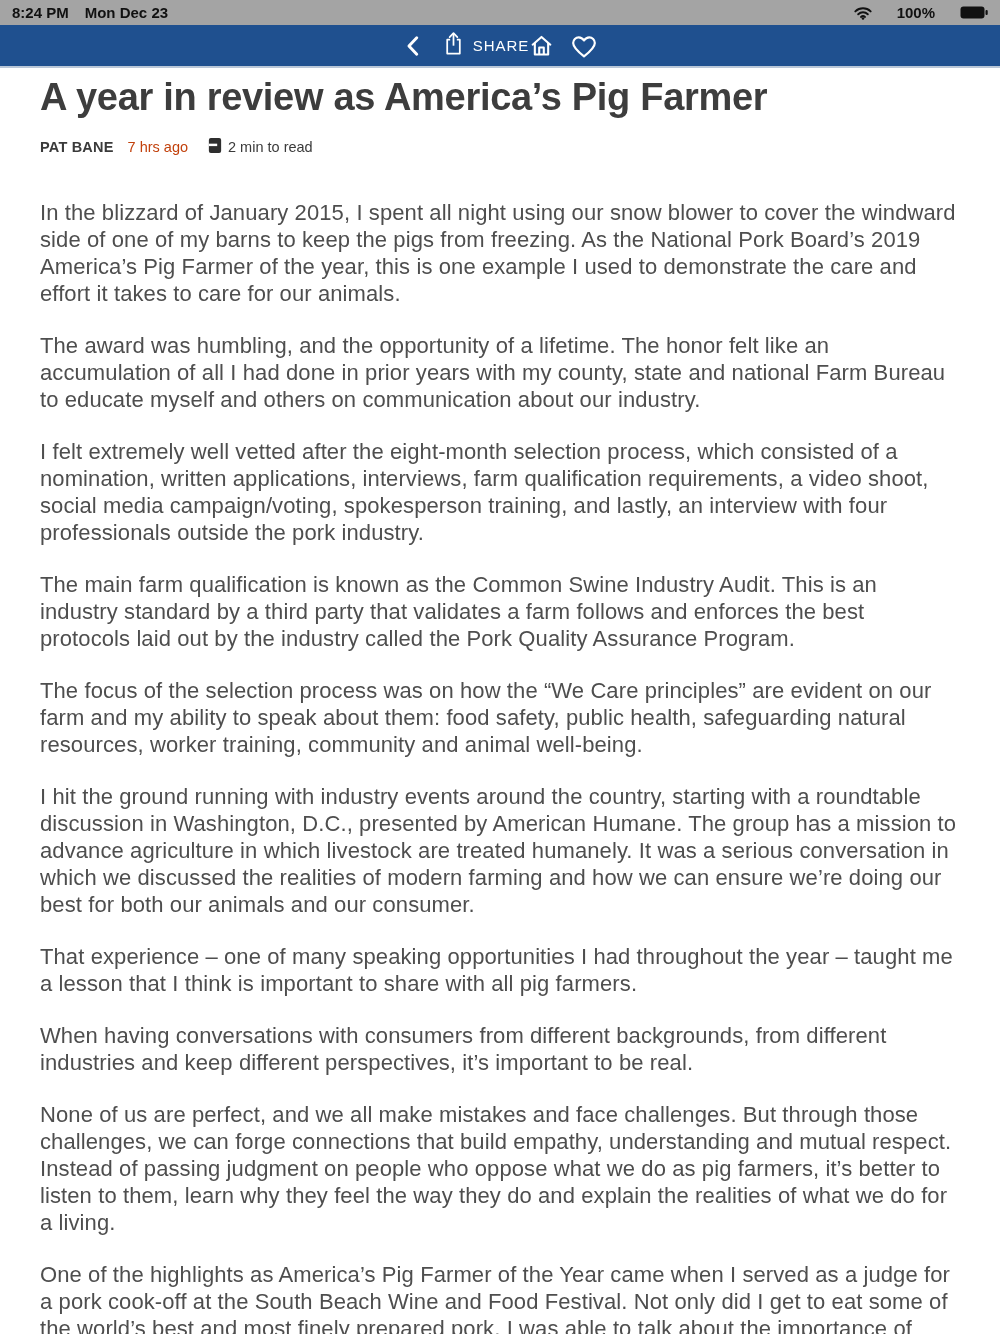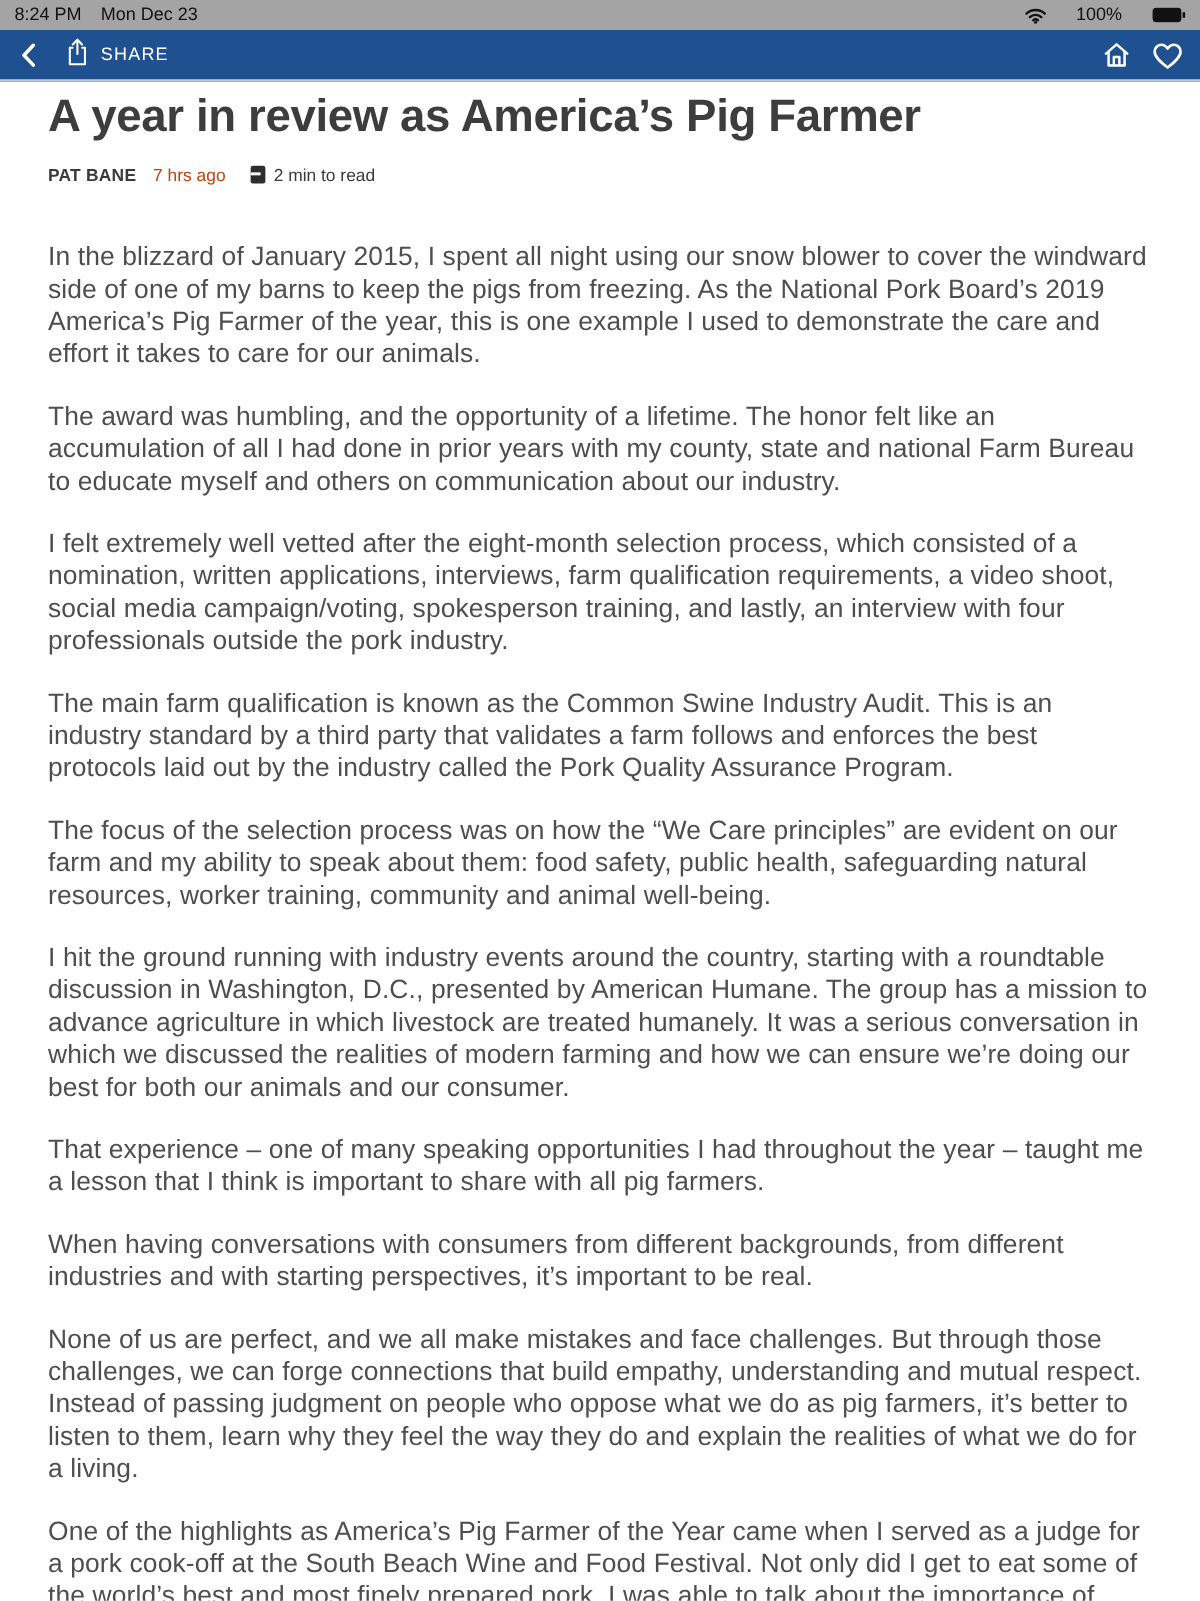--- a/index.html
+++ b/index.html
@@ -3,31 +3,31 @@
 <meta charset="utf-8">
 <style>
   * { margin: 0; padding: 0; box-sizing: border-box; }
   html, body { width: 1000px; height: 1334px; background: #ffffff; overflow: hidden; }
   body { font-family: "Liberation Sans", sans-serif; }
 
   
   .status-bar {
     height: 25px; background: #a4a4a4; color: #111;
     display: flex; align-items: center; justify-content: space-between;
-    padding: 0 12px; font-size: 15px; font-weight: normal;
+    padding: 0 12px; font-size: 15px; font-weight: bold;
   }
   .status-left { display: flex; gap: 16px; align-items: center; }
   .status-right { display: flex; gap: 25px; align-items: center; }
   .status-right svg { display: block; }
 
   
   .nav-bar {
     height: 43px; background: #1f508f;
     border-bottom: 2px solid #b9c7d8;
-    display: flex; align-items: center; justify-content: space-between;
+    display: flex; align-items: center; justify-content: center;
     padding: 0 14px; color: #fff;
   }
   .nav-left, .nav-right { display: flex; align-items: center; }
   .nav-left { gap: 18px; }
   .nav-right { gap: 17px; }
   .share-group { display: flex; align-items: center; gap: 9px; cursor: pointer; }
   .share-label { font-size: 15px; letter-spacing: 1px; font-weight: 500; }
   .icon-btn { display: flex; align-items: center; cursor: pointer; }
 
   
@@ -140,20 +140,20 @@
       <p class="para">I felt extremely well vetted after the eight-month selection process, which consisted of a nomination, written applications, interviews, farm qualification requirements, a video shoot, social media campaign/voting, spokesperson training, and lastly, an interview with four professionals outside the pork industry.</p>
 
       <p class="para">The main farm qualification is known as the Common Swine Industry Audit. This is an industry standard by a third party that validates a farm follows and enforces the best protocols laid out by the industry called the Pork Quality Assurance Program.</p>
 
       <p class="para">The focus of the selection process was on how the “We Care principles” are evident on our farm and my ability to speak about them: food safety, public health, safeguarding natural resources, worker training, community and animal well-being.</p>
 
       <p class="para">I hit the ground running with industry events around the country, starting with a roundtable discussion in Washington, D.C., presented by American Humane. The group has a mission to advance agriculture in which livestock are treated humanely. It was a serious conversation in which we discussed the realities of modern farming and how we can ensure we’re doing our best for both our animals and our consumer.</p>
 
       <p class="para">That experience – one of many speaking opportunities I had throughout the year – taught me a lesson that I think is important to share with all pig farmers.</p>
 
-      <p class="para">When having conversations with consumers from different backgrounds, from different industries and with starting perspectives, it’s important to be real.</p>
+      <p class="para">When having conversations with consumers from different backgrounds, from different industries and keep different perspectives, it’s important to be real.</p>
 
       <p class="para">None of us are perfect, and we all make mistakes and face challenges. But through those challenges, we can forge connections that build empathy, understanding and mutual respect. Instead of passing judgment on people who oppose what we do as pig farmers, it’s better to listen to them, learn why they feel the way they do and explain the realities of what we do for a living.</p>
 
       <p class="para">One of the highlights as America’s Pig Farmer of the Year came when I served as a judge for a pork cook-off at the South Beach Wine and Food Festival. Not only did I get to eat some of the world’s best and most finely prepared pork, I was able to talk about the importance of pork to a healthy, balanced diet and connect with consumers at the “Swine University.” It was an eye-opening experience to learn how significant the Hispanic market is and how much consumers appreciate the effort we put forth to raise high-quality pork.</p>
 
     </div>
 </div>
 
 </body></html>

